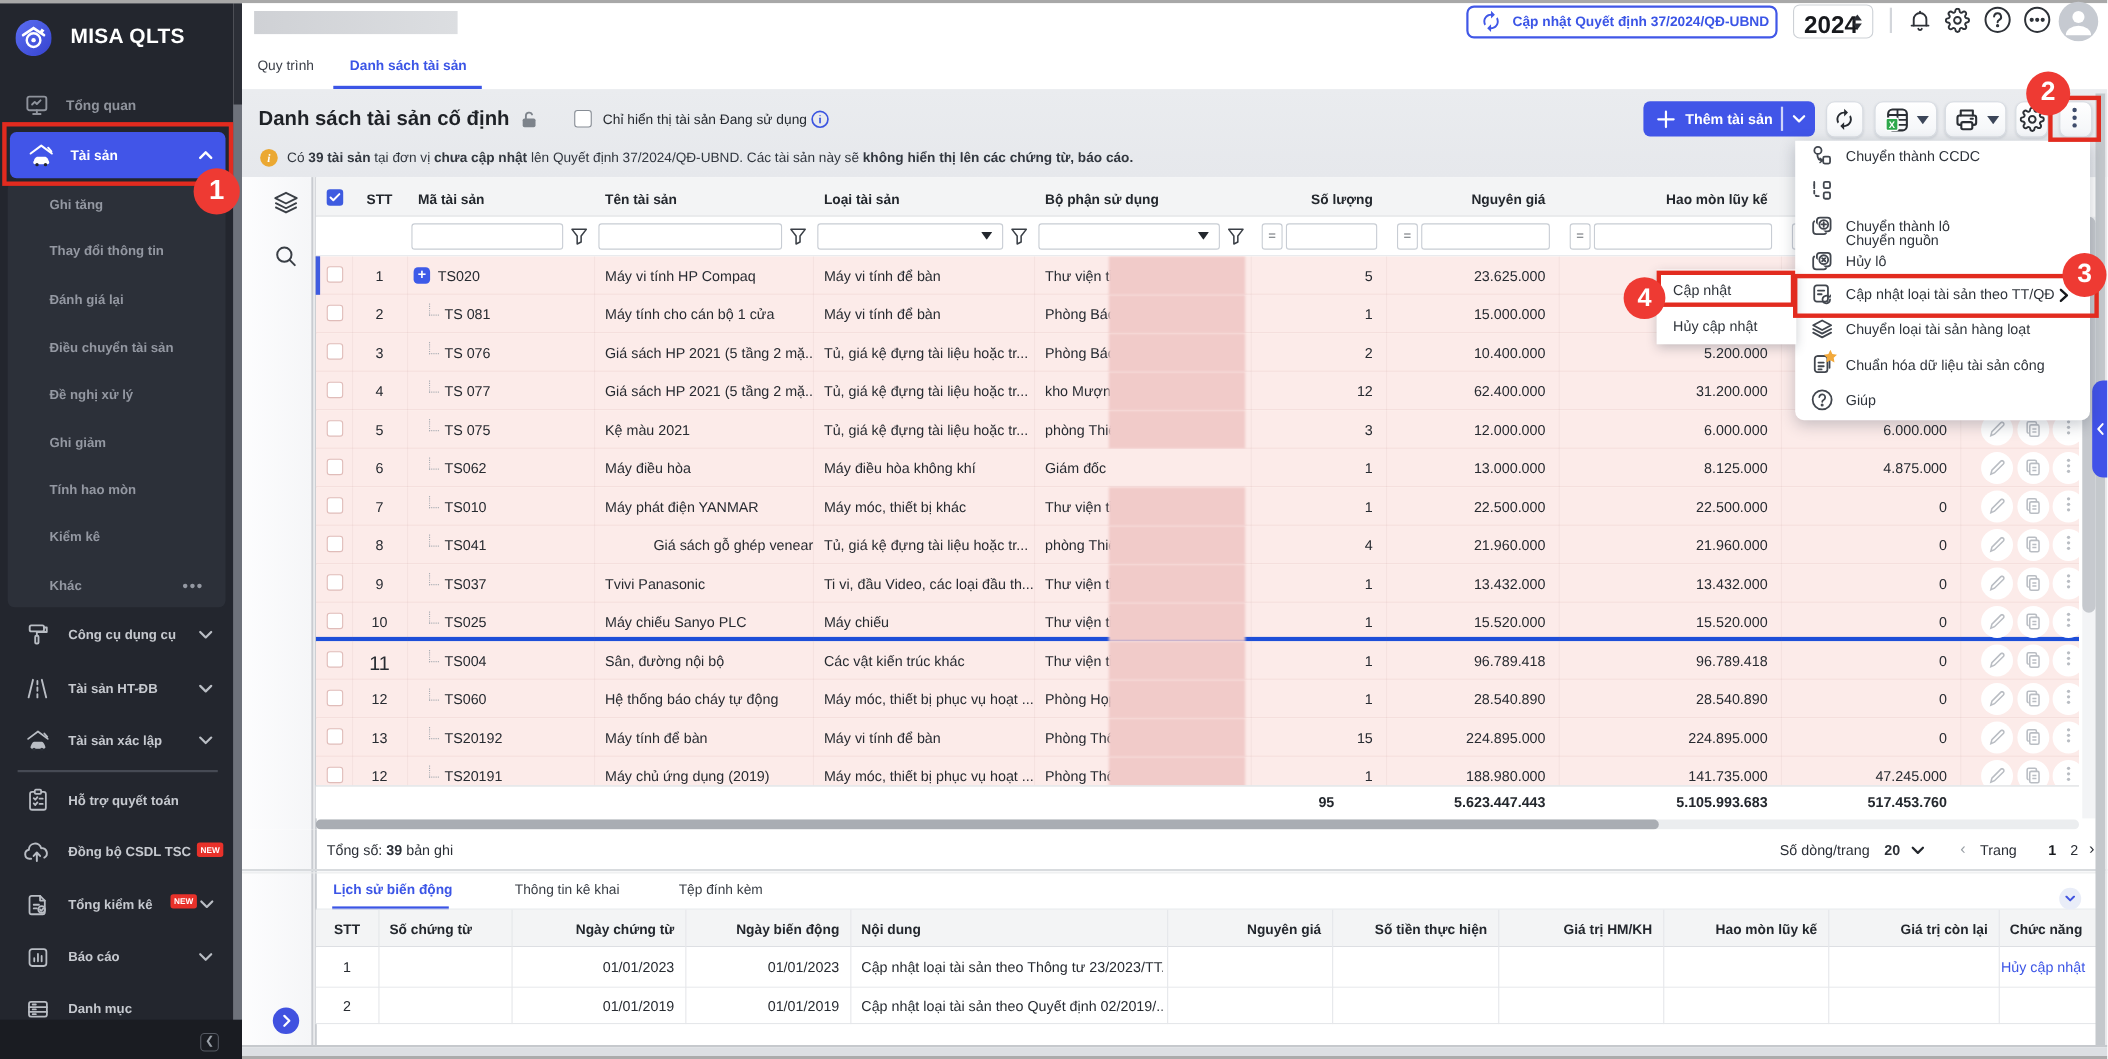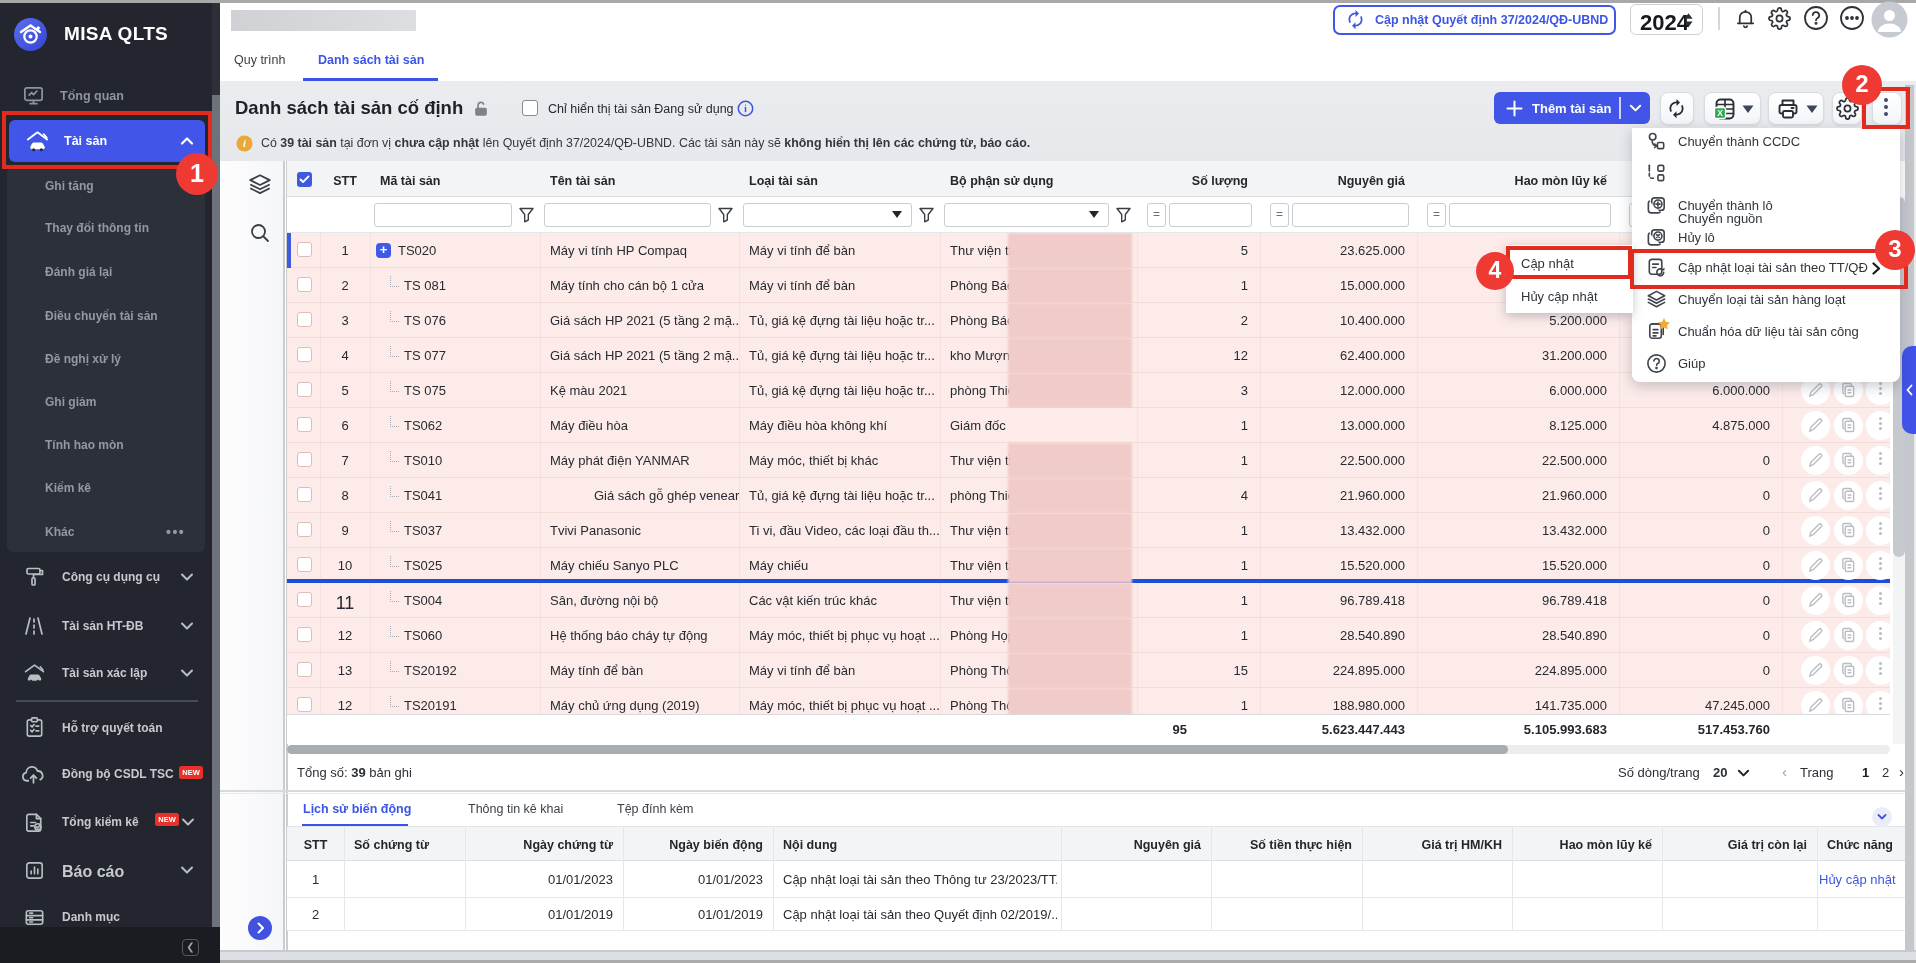--- a/index.html
+++ b/index.html
@@ -110,21 +110,21 @@
     </svg>
 <div class="ab b" style="left:62px;top:815px;font-size:12px;color:#c6c9cf;">Tổng kiểm kê</div>
 <div class="ab" style="left:155px;top:813px;width:24px;height:13px;background:#e8312a;border-radius:2.5px;color:#fff;font-size:7.5px;font-weight:bold;text-align:center;line-height:13px;">NEW</div>
 <svg class="ab" style="left:181px;top:818px;" width="14" height="9" viewBox="0 0 14 9" fill="none" stroke="#b9bdc4" stroke-width="2" stroke-linecap="round" stroke-linejoin="round">
       <path d="M2 1.5 L7 6.5 L12 1.5"></path>
     </svg>
 <svg class="ab" style="left:23px;top:859px;" width="23" height="23" viewBox="0 0 24 24" fill="none" stroke="#b9bdc4" stroke-width="1.7" stroke-linecap="round" stroke-linejoin="round">
 <rect x="4" y="4" width="16" height="16" rx="2.5"></rect>
       <path d="M8.5 15.5 v-3 M12 15.5 v-7 M15.5 15.5 v-5"></path>
     </svg>
-<div class="ab b" style="left:62px;top:863px;font-size:16px;color:#c6c9cf;">Báo cáo</div>
+<div class="ab b" style="left:62px;top:863px;font-size:12px;color:#c6c9cf;">Báo cáo</div>
 <svg class="ab" style="left:180px;top:866px;" width="14" height="9" viewBox="0 0 14 9" fill="none" stroke="#b9bdc4" stroke-width="2" stroke-linecap="round" stroke-linejoin="round">
       <path d="M2 1.5 L7 6.5 L12 1.5"></path>
     </svg>
 <svg class="ab" style="left:23px;top:906px;" width="23" height="23" viewBox="0 0 24 24" fill="none" stroke="#b9bdc4" stroke-width="1.7" stroke-linecap="round" stroke-linejoin="round">
 <rect x="3.5" y="5" width="17" height="14" rx="2"></rect>
       <path d="M3.5 10 h17 M3.5 14.5 h17 M7 7.5 h3 M7 12.2 h3 M7 16.7 h3"></path>
     </svg>
 <div class="ab b" style="left:62px;top:910px;font-size:12px;color:#c6c9cf;">Danh mục</div>
 <div class="ab" style="left:0;top:927px;width:220px;height:36px;background:#1a1c22;"></div>
 <div class="ab" style="left:182px;top:939px;width:17px;height:17px;border:1.5px solid #565a63;border-radius:4px;color:#9aa0a8;font-size:10px;text-align:center;line-height:14px;">❮</div>
@@ -787,21 +787,21 @@
           <rect x="4.5" y="4.5" width="9" height="11" rx="1.5"></rect>
           <path d="M11 4.5 V3 a1.5 1.5 0 0 0 -1.5 -1.5 h-6 A1.5 1.5 0 0 0 2 3 v8 a1.5 1.5 0 0 0 1.5 1.5"></path>
           <path d="M7 8.5 h4 M7 11.5 h4"></path>
         </svg>
 <div style="position:absolute;left:1579px;top:3px;width:29px;height:29px;background:#fff;border-radius:50%;"></div>
 <div style="position:absolute;left:1592px;top:9px;width:3px;height:3px;border-radius:50%;background:#b9bdc3;box-shadow:0 5px 0 #b9bdc3,0 10px 0 #b9bdc3;"></div>
 </div>
 </div>
 <div class="ab" style="left:287px;top:233px;width:4px;height:35px;background:#3e5be0;"></div>
 <div class="ab" style="left:287px;top:714px;width:1603px;height:30px;background:#fff;border-top:1.5px solid #d8dbde;"></div>
-<div class="ab b" style="left:1076px;top:722px;width:111px;text-align:right;font-size:13px;color:#23272d;">95</div>
+<div class="ab b" style="left:1102px;top:722px;width:111px;text-align:right;font-size:13px;color:#23272d;">95</div>
 <div class="ab b" style="left:1260px;top:722px;width:145px;text-align:right;font-size:13px;color:#23272d;">5.623.447.443</div>
 <div class="ab b" style="left:1417px;top:722px;width:190px;text-align:right;font-size:13px;color:#23272d;">5.105.993.683</div>
 <div class="ab b" style="left:1619px;top:722px;width:151px;text-align:right;font-size:13px;color:#23272d;">517.453.760</div>
 <div class="ab" style="left:287px;top:745px;width:1603px;height:9px;background:#ebedef;border-radius:5px;"></div>
 <div class="ab" style="left:287px;top:745px;width:1221px;height:9px;background:#a9adb3;border-radius:5px;"></div>
 <div class="ab" style="left:1893px;top:197px;width:12px;height:547px;background:#f3f4f6;"></div>
 <div class="ab" style="left:1893px;top:197px;width:12px;height:360px;background:#c6c9ce;border-radius:6px;"></div>
 <div class="ab" style="left:220px;top:754px;width:1696px;height:196px;background:#fff;"></div>
 <div class="ab" style="left:220px;top:754px;width:63px;height:196px;background:linear-gradient(90deg,#fdfdfe,#f5f6f8);"></div>
 <div class="ab" style="left:283px;top:754px;width:1.5px;height:196px;background:#c9ccd1;"></div>

